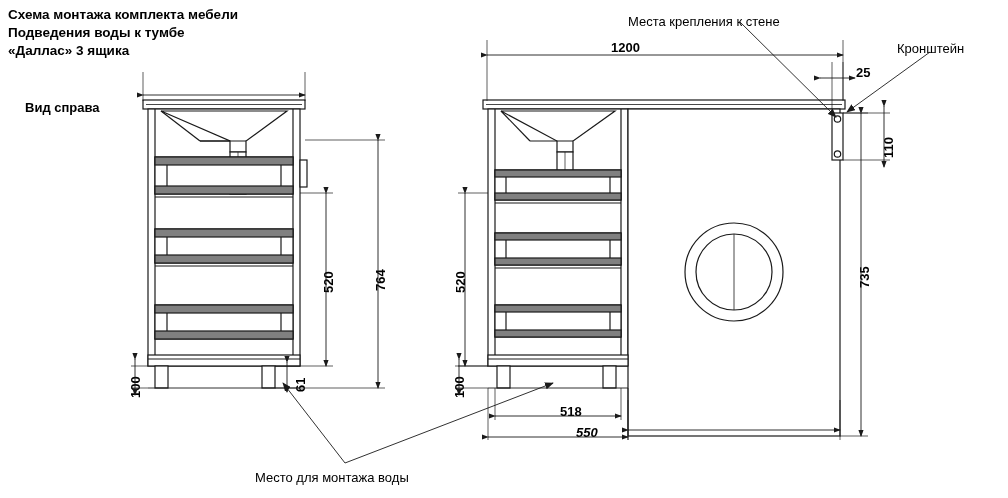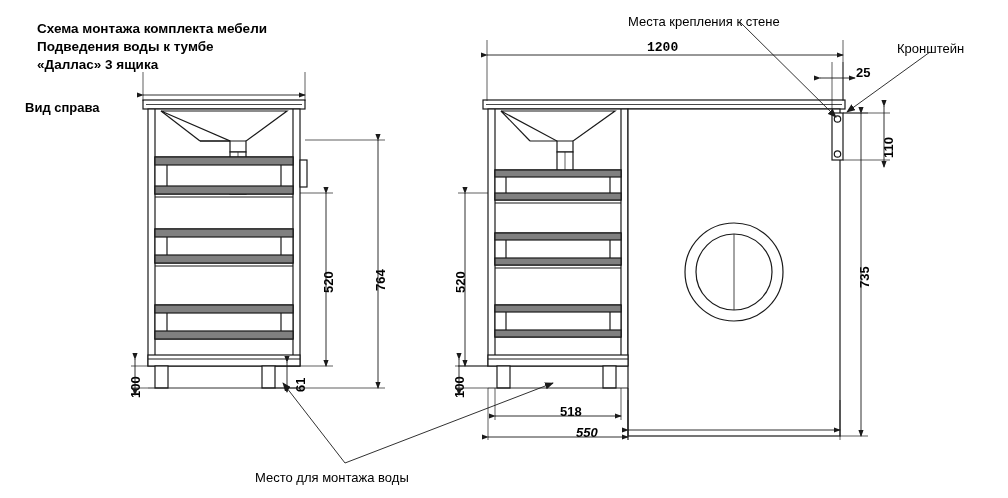--- a/index.html
+++ b/index.html
@@ -45,39 +45,39 @@
     top: 0;
     width: 1008px;
     height: 498px;
   }
 </style>
 </head>
 <body>
 
 <div id="root">
 
-  <div class="txt title" style="left:8px; top:20px;margin-left:29px;">Схема монтажа комплекта мебели
+  <div class="txt title" style="left:8px; top:6px;">Схема монтажа комплекта мебели
 Подведения воды к тумбе
 «Даллас» 3 ящика</div>
 
   <div class="txt bold" style="left:25px; top:99px;">Вид справа</div>
 
   <div class="txt" style="left:628px; top:5px;margin-top:8px;">Места крепления к стене</div>
 
   <div class="txt" style="left:897px; top:40px;">Кронштейн</div>
 
   <div class="txt" style="left:255px; top:469px;">Место для монтажа воды</div>
 
   <div class="txt dim" style="left:203px; top:96px;">482</div>
   <div class="txt dim vert" style="left:372px; top:291px;">764</div>
   <div class="txt dim vert" style="left:320px; top:293px;">520</div>
   <div class="txt dim vert" style="left:127px; top:398px;">100</div>
   <div class="txt dim vert" style="left:292px; top:392px;">61</div>
 
-  <div class="txt dim" style="left:647px; top:39px;font-family:Liberation Mono, monospace;">1200</div>
+  <div class="txt dim" style="left:611px; top:39px;">1200</div>
   <div class="txt dim" style="left:856px; top:64px;">25</div>
   <div class="txt dim vert" style="left:880px; top:158px;">110</div>
   <div class="txt dim vert" style="left:856px; top:288px;">735</div>
   <div class="txt dim vert" style="left:452px; top:293px;">520</div>
   <div class="txt dim vert" style="left:451px; top:398px;">100</div>
   <div class="txt dim" style="left:560px; top:403px;">518</div>
   <div class="txt dim" style="left:576px; top:424px;font-style:italic;">550</div>
   <div class="txt dim" style="left:722px; top:415px;">600</div>
 
   <svg class="layer" viewBox="0 0 1008 498">

